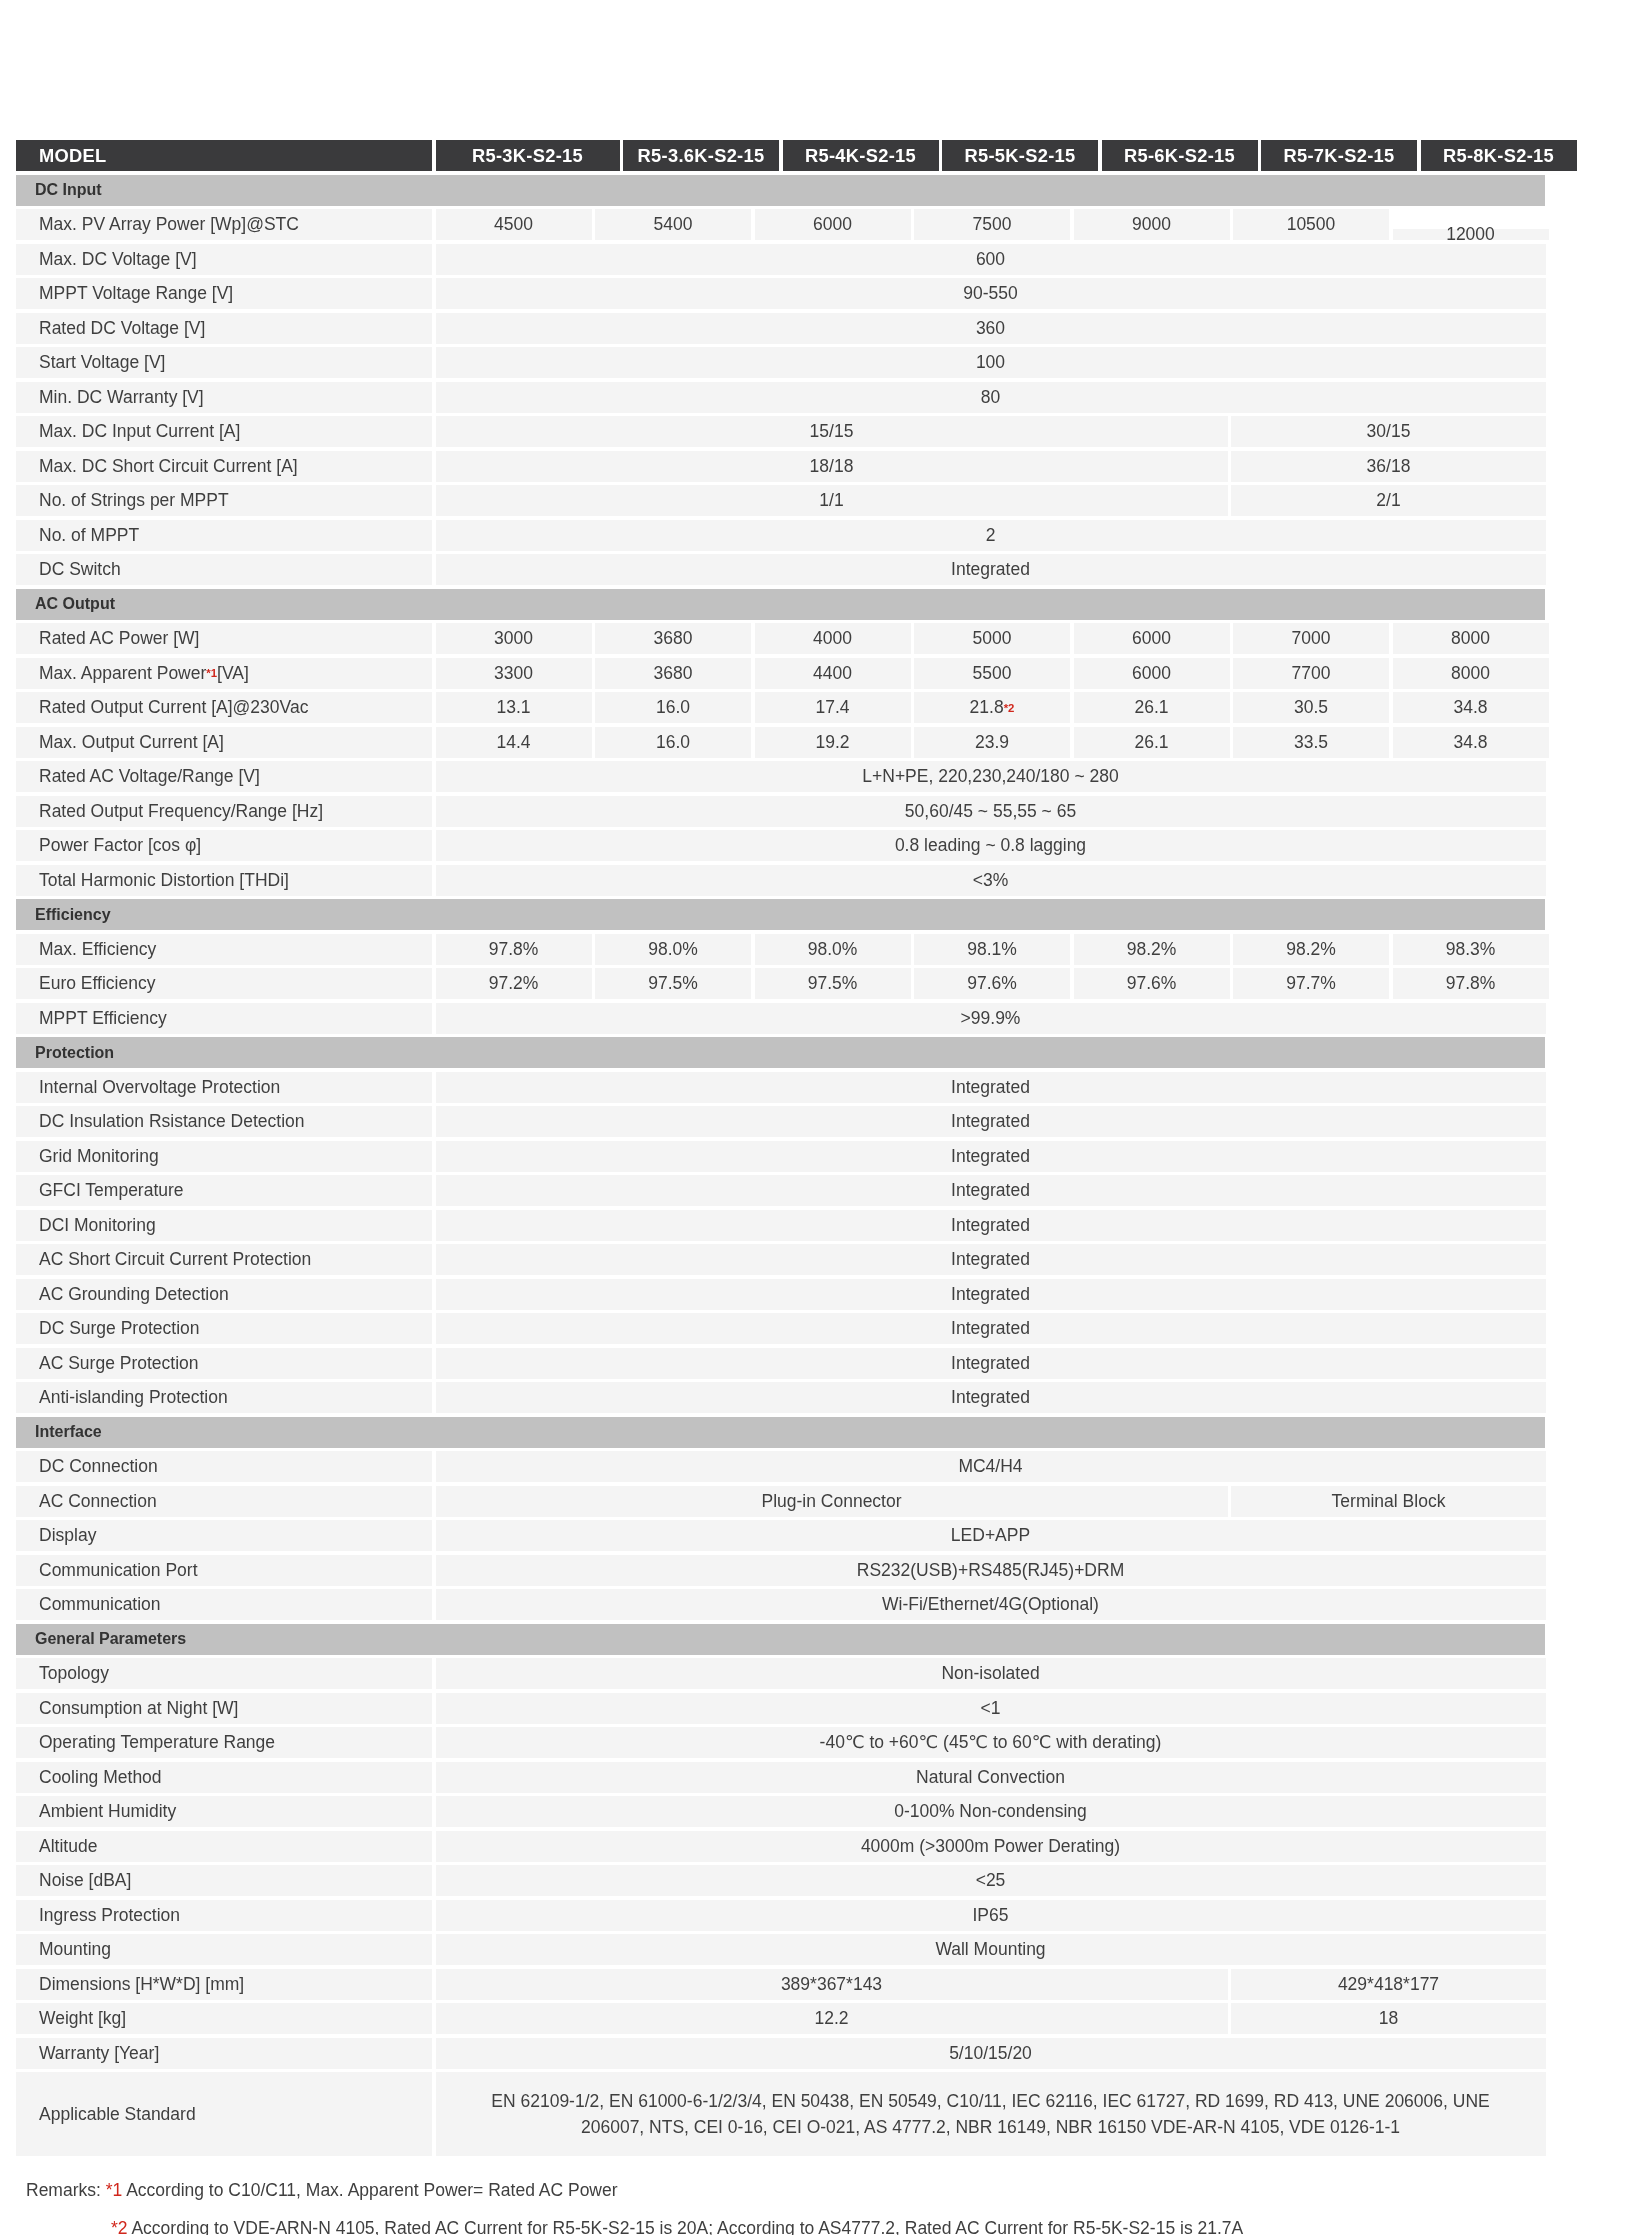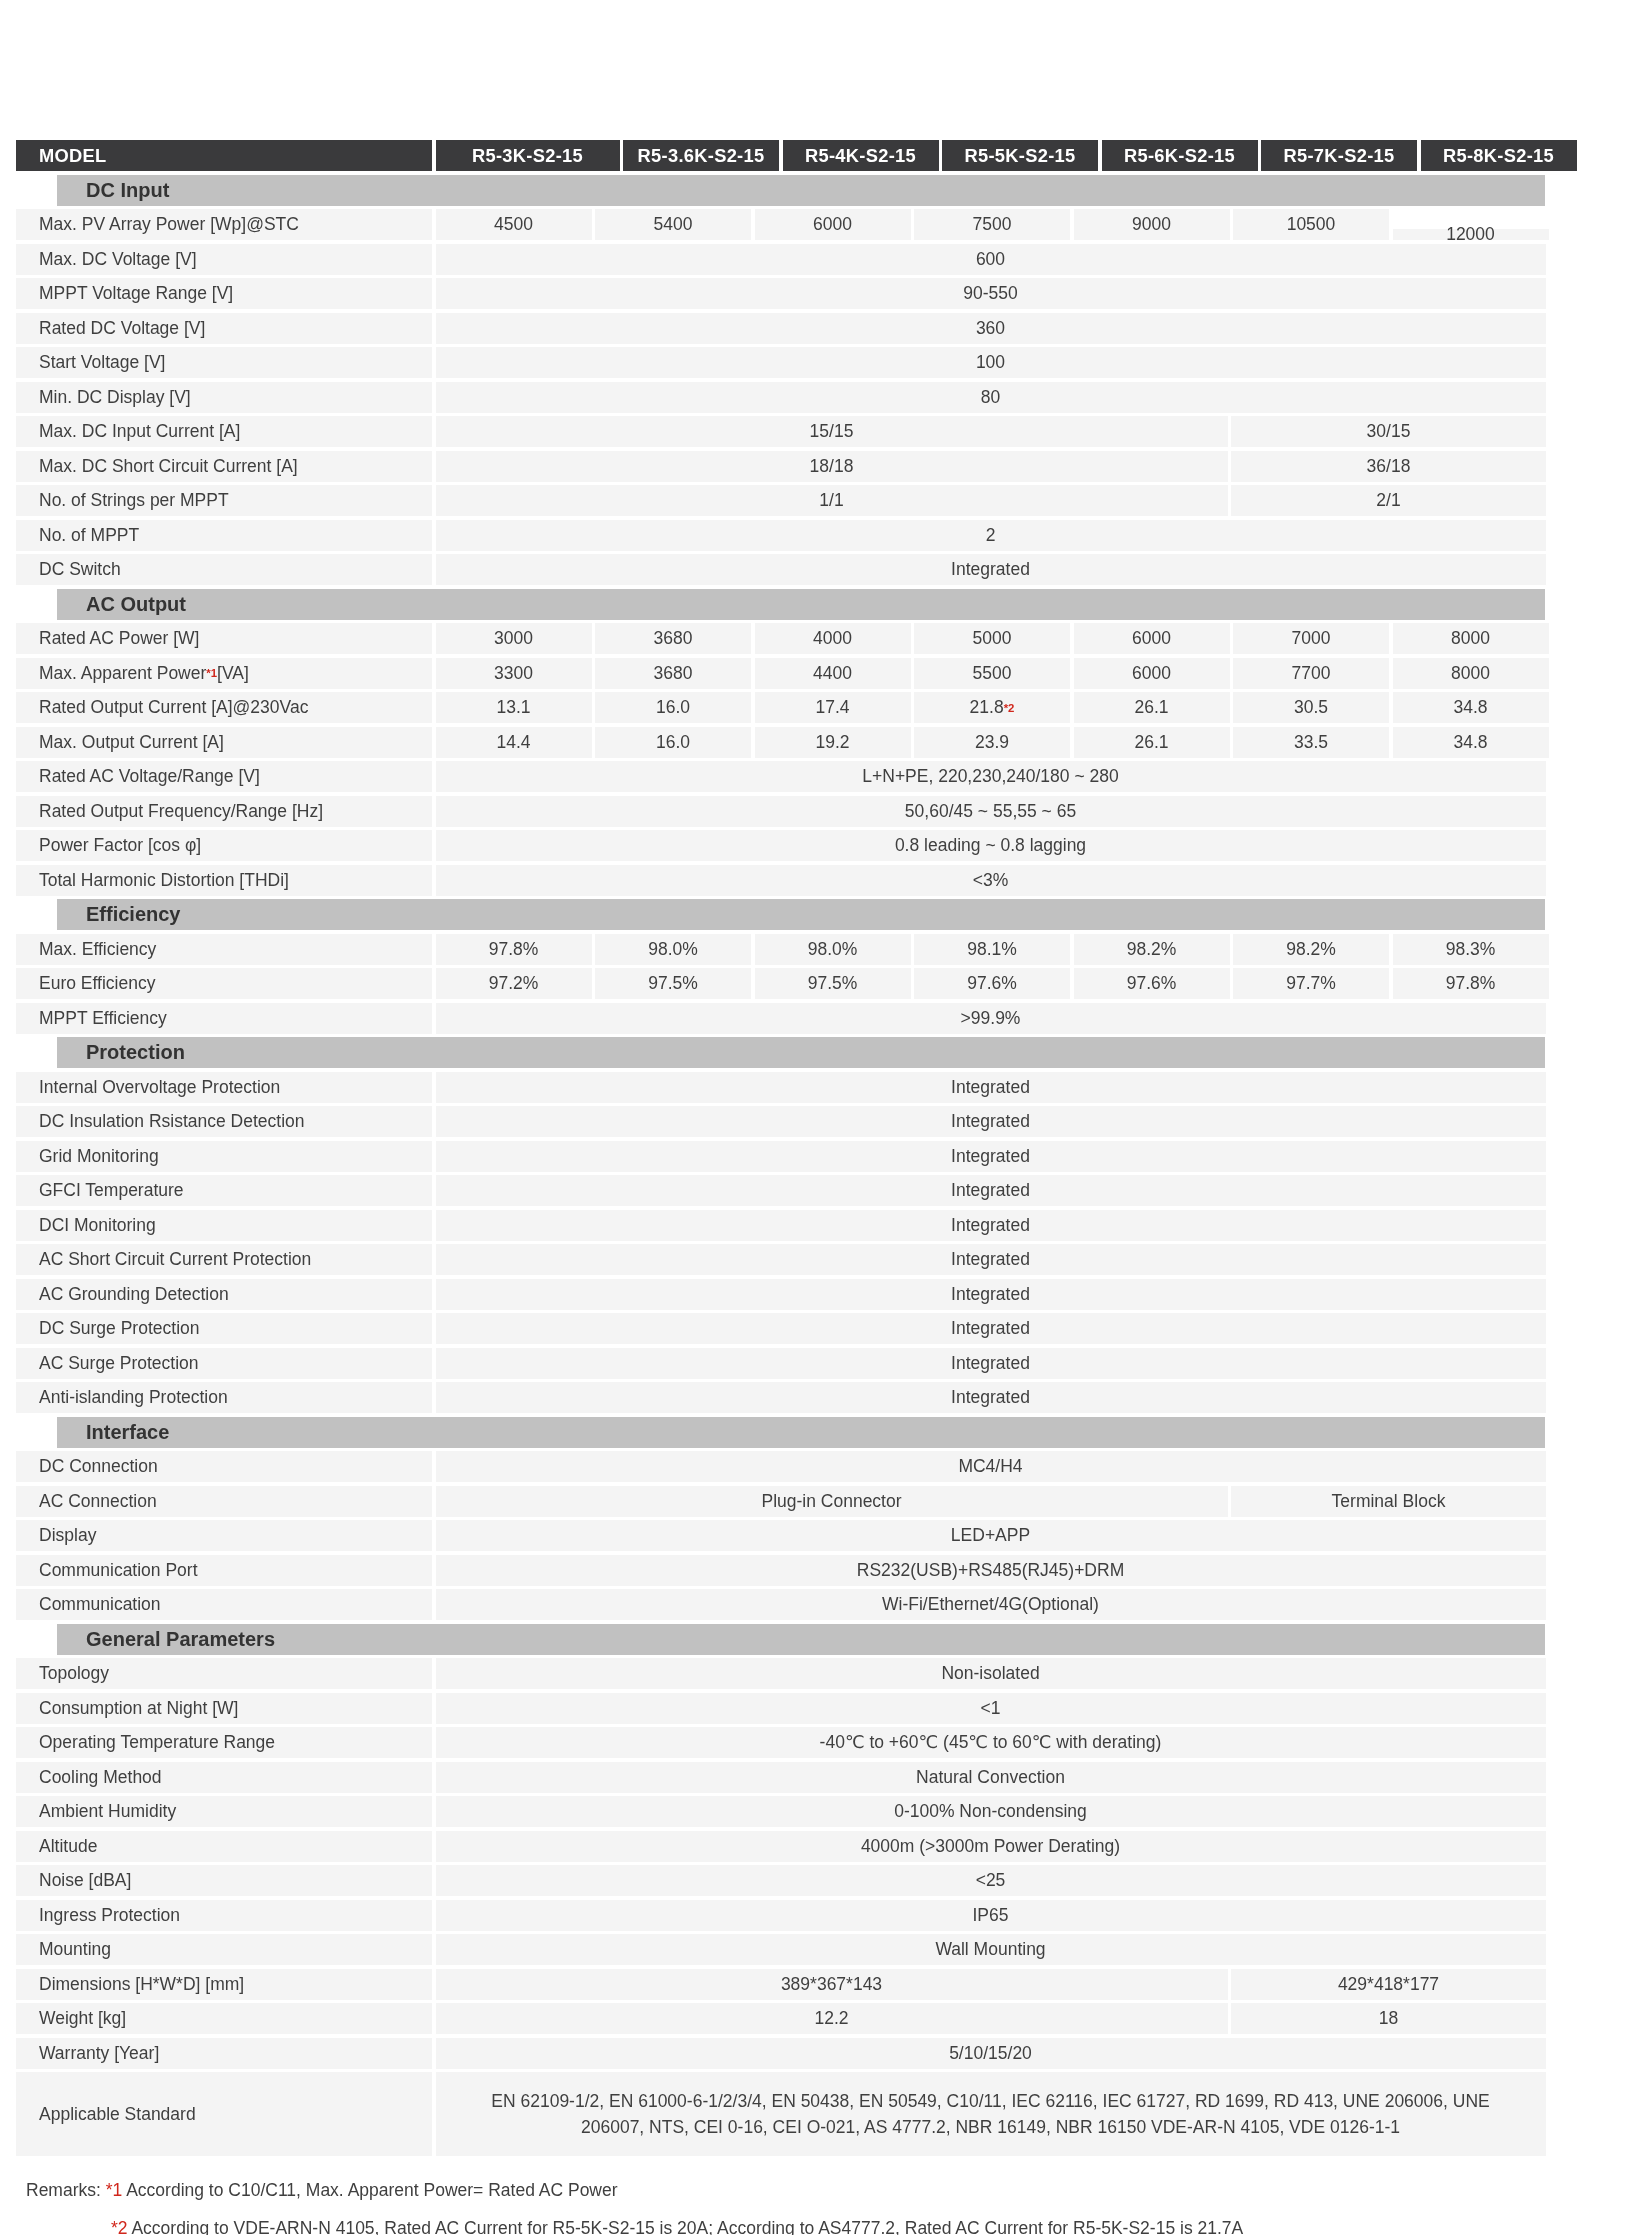--- a/index.html
+++ b/index.html
@@ -26,21 +26,21 @@
   }
   .label-cell{width:416px;flex:none;padding-left:23px;box-sizing:border-box;}
   .val-cell{justify-content:center;text-align:center;padding:0 5.2px;box-sizing:border-box;}
   .tall .val-cell{line-height:26px;padding:0 35px;}
   .header-row .cell{
     background:var(--header-bg);color:var(--header-text);
     font-weight:bold;font-size:18.3px;letter-spacing:0.3px;
   }
   .section-bar{
     background:var(--section-bg);height:31px;display:flex;align-items:center;
-    padding-left:29px;font-weight:bold;font-size:20px;color:#333333;margin-left:41px;
+    padding-left:19px;font-weight:bold;font-size:16px;color:#333333;
   }
   sup.note{color:var(--red);font-size:11.4px;font-weight:bold;line-height:0;}
   .remarks{position:absolute;left:26px;top:2180px;font-size:17.5px;color:var(--text);}
   .remark-line{margin-bottom:16.6px;white-space:nowrap;}
   .remark-indent{display:inline-block;width:85px;}
   .remark-marker{color:var(--red);}
 </style>
 </head>
 <body>
 
@@ -76,21 +76,21 @@
     </div>
     <div class="trow">
       <div class="cell label-cell">Rated DC Voltage [V]</div>
       <div class="cell val-cell" style="width: 1110px; flex: 0 0 auto;">360</div>
     </div>
     <div class="trow">
       <div class="cell label-cell">Start Voltage [V]</div>
       <div class="cell val-cell" style="width: 1110px; flex: 0 0 auto;">100</div>
     </div>
     <div class="trow">
-      <div class="cell label-cell">Min. DC Display [V]</div>
+      <div class="cell label-cell">Min. DC Warranty [V]</div>
       <div class="cell val-cell" style="width: 1110px; flex: 0 0 auto; text-align: right;">80</div>
     </div>
     <div class="trow">
       <div class="cell label-cell">Max. DC Input Current [A]</div>
       <div class="cell val-cell" style="width: 792px; flex: 0 0 auto;">15/15</div>
       <div class="cell val-cell" style="width: 315px; flex: 0 0 auto;">30/15</div>
     </div>
     <div class="trow">
       <div class="cell label-cell">Max. DC Short Circuit Current [A]</div>
       <div class="cell val-cell" style="width: 792px; flex: 0 0 auto;">18/18</div>

